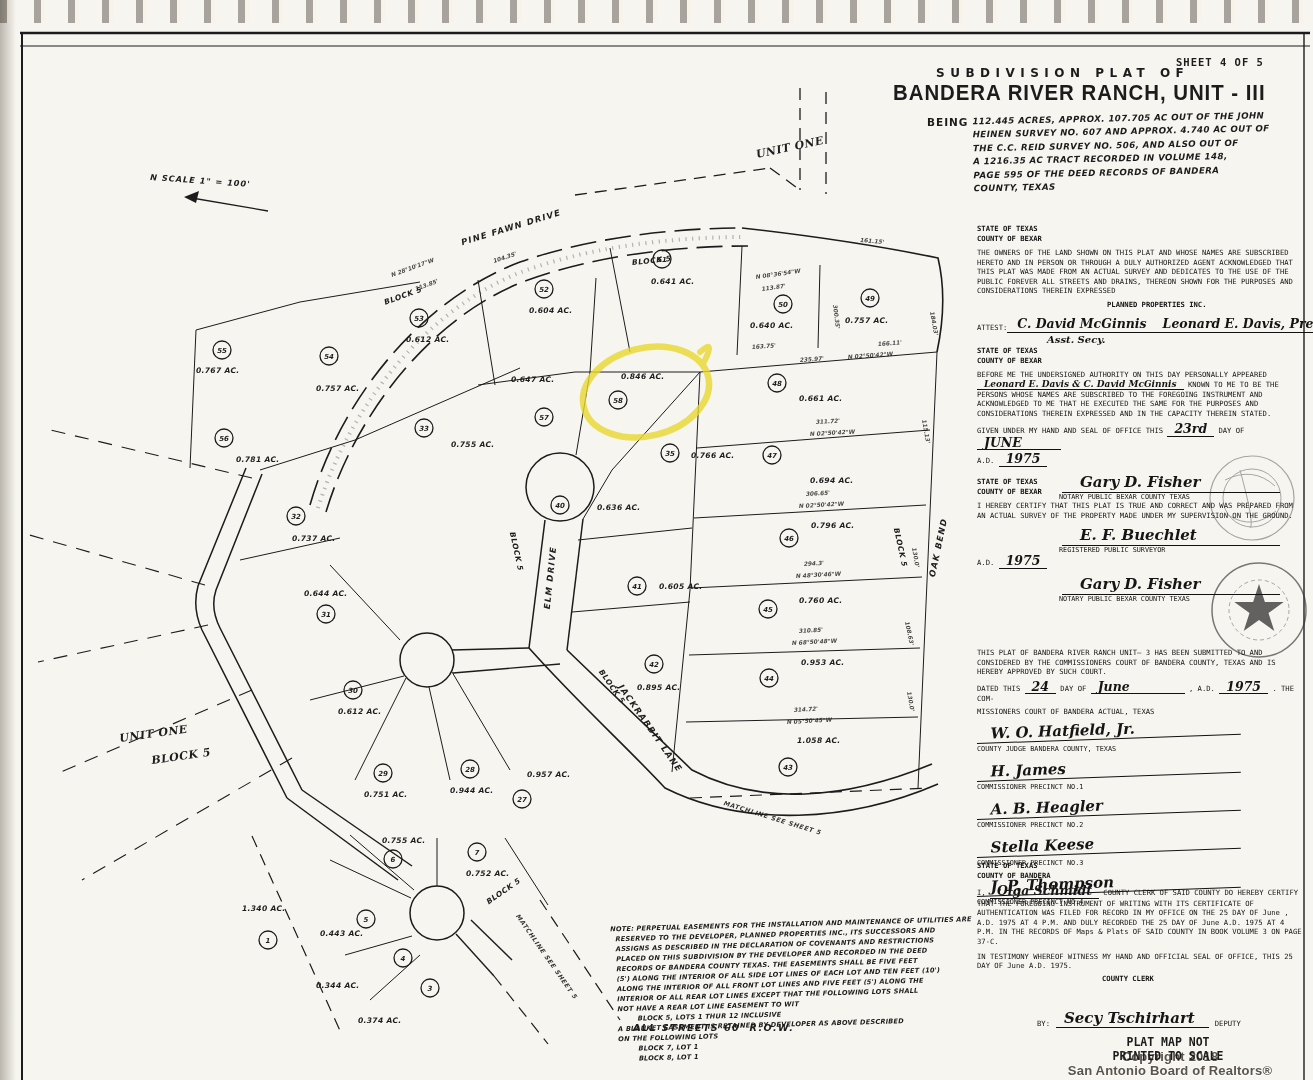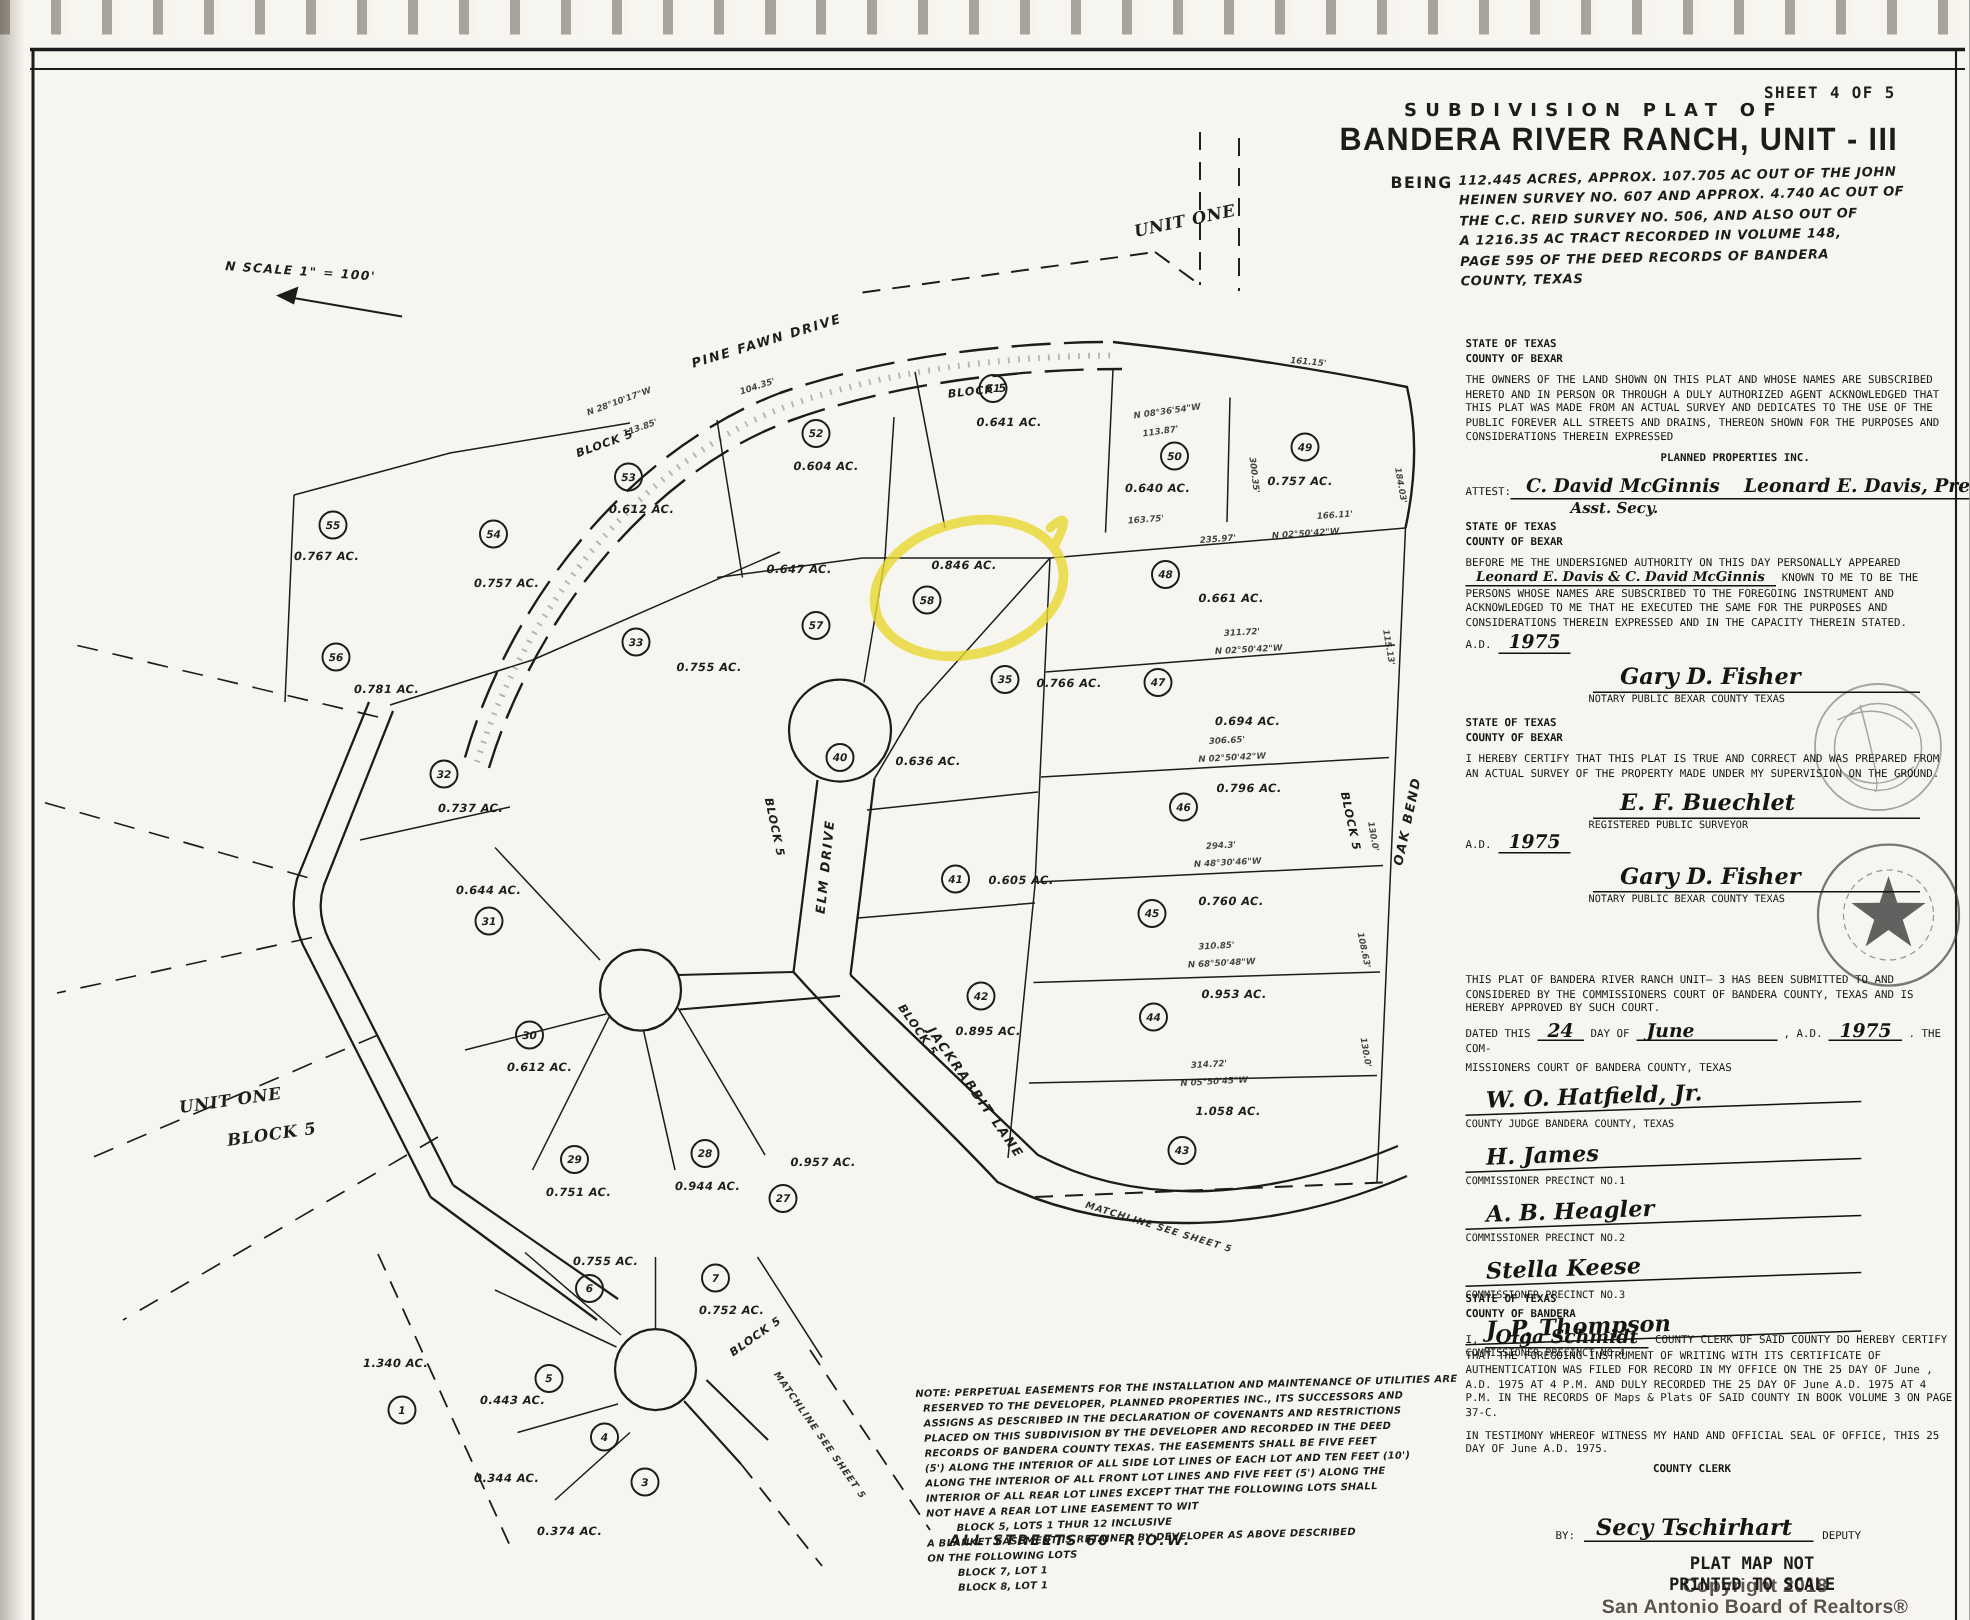--- a/index.html
+++ b/index.html
@@ -366,20 +366,26 @@
     </div>
 
     <div class="blk" style="top:122px">
       <div class="h">STATE OF TEXAS
 COUNTY OF BEXAR</div>
       <div class="b">
         <span>BEFORE ME THE UNDERSIGNED AUTHORITY ON THIS DAY PERSONALLY APPEARED</span>
         <span class="sig fill" style="font-size:9px">Leonard E. Davis &amp; C. David McGinnis</span>
         <span>KNOWN TO ME TO BE THE PERSONS WHOSE NAMES ARE SUBSCRIBED TO THE FOREGOING INSTRUMENT AND ACKNOWLEDGED TO ME THAT HE EXECUTED THE SAME FOR THE PURPOSES AND CONSIDERATIONS THEREIN EXPRESSED AND IN THE CAPACITY THEREIN STATED.</span>
       </div>
+      <div class="b" style="margin-top:5px">
+        <span>GIVEN UNDER MY HAND AND SEAL OF OFFICE THIS</span>
+        <span class="sig fill">23rd</span>
+        <span>DAY OF</span>
+        <span class="sig fill" style="min-width:70px">JUNE</span>
+      </div>
       <div class="b">
         <span>A.D.</span>
         <span class="sig fill">1975</span>
       </div>
       <div class="sigrow"><span class="sig big">Gary D. Fisher</span></div>
       <div class="siglbl">NOTARY PUBLIC BEXAR COUNTY TEXAS</div>
     </div>
 
     <div class="blk" style="top:253px">
       <div class="h">STATE OF TEXAS
@@ -399,21 +405,21 @@
       <div class="b">THIS PLAT OF BANDERA RIVER RANCH UNIT— 3 HAS BEEN SUBMITTED TO AND CONSIDERED BY THE COMMISSIONERS COURT OF BANDERA COUNTY, TEXAS AND IS HEREBY APPROVED BY SUCH COURT.</div>
       <div class="b" style="margin-top:4px">
         <span>DATED THIS</span>
         <span class="sig fill">24</span>
         <span>DAY OF</span>
         <span class="sig fill" style="min-width:80px">June</span>
         <span>, A.D.</span>
         <span class="sig fill">1975</span>
         <span>. THE COM-</span>
       </div>
-      <div class="b">MISSIONERS COURT OF BANDERA COUNTY, TEXAS</div>
+      <div class="b">MISSIONERS COURT OF BANDERA ACTUAL, TEXAS</div>
       <div id="court-rows">
           <div class="crow">
             <div class="csig"><span class="sig big">W. O. Hatfield, Jr.</span></div>
             <div class="clbl">COUNTY JUDGE BANDERA COUNTY, TEXAS</div>
           </div>
           <div class="crow">
             <div class="csig"><span class="sig big">H. James</span></div>
             <div class="clbl">COMMISSIONER PRECINCT NO.1</div>
           </div>
           <div class="crow">

